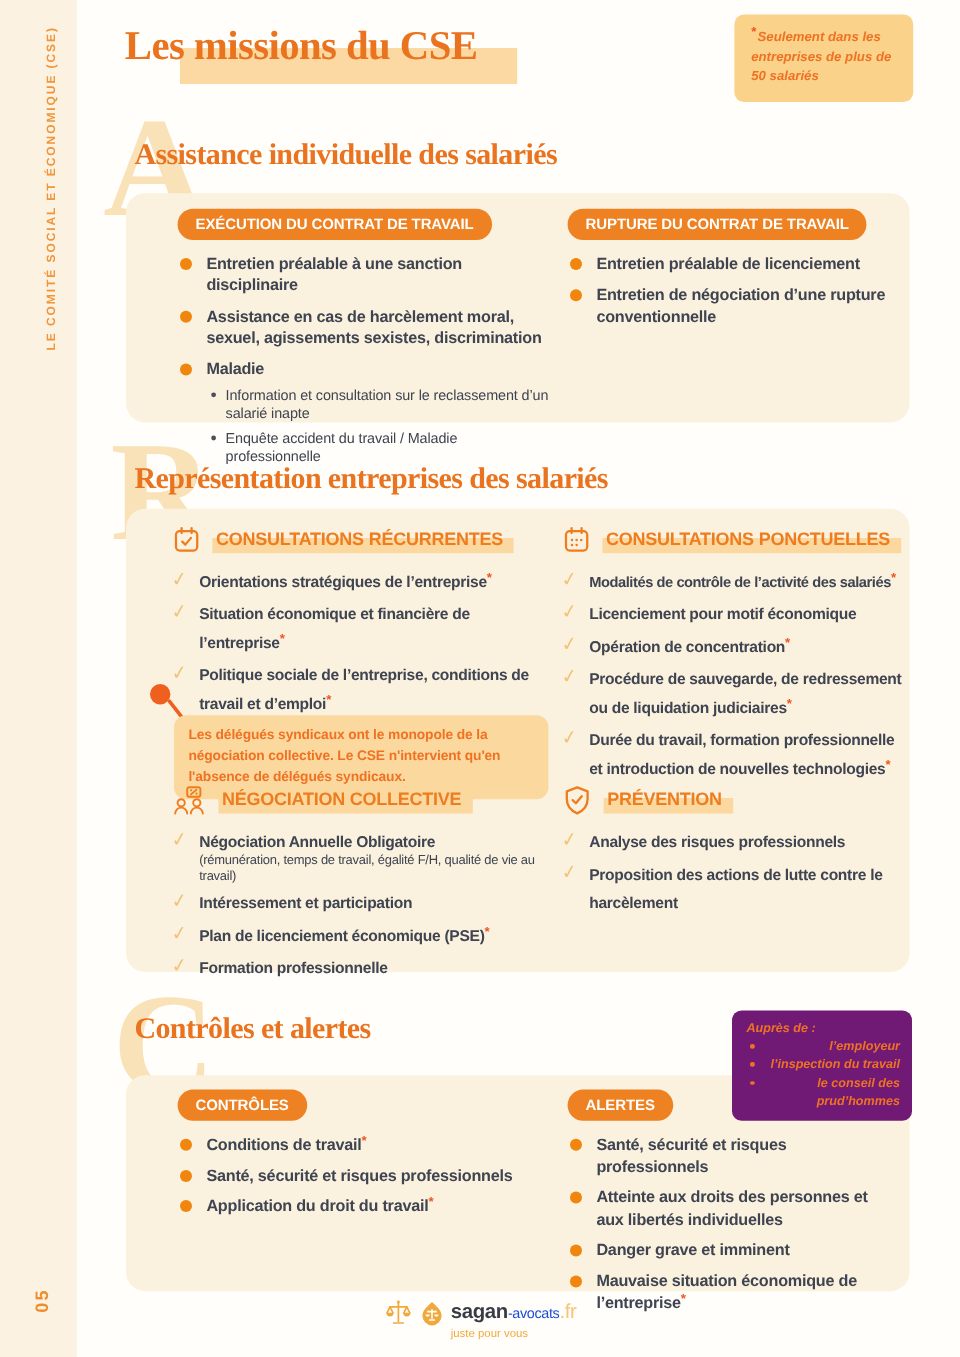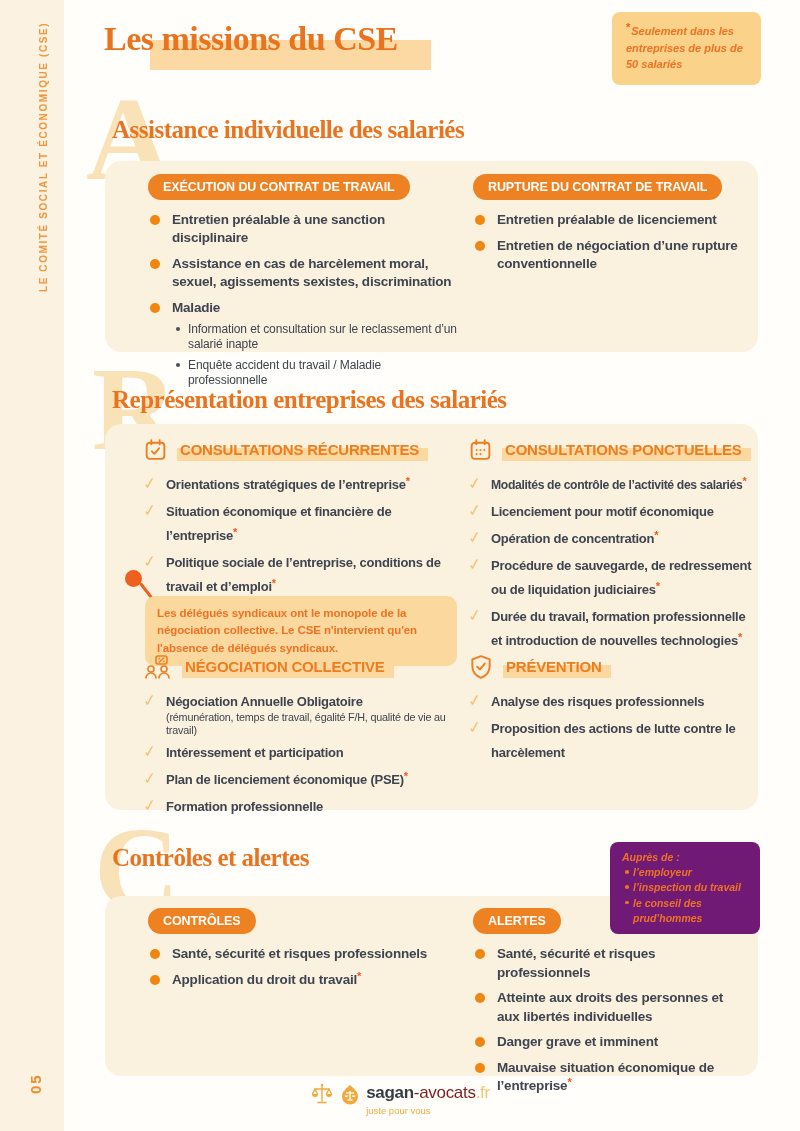--- a/index.html
+++ b/index.html
@@ -110,31 +110,31 @@
     position:absolute; left:40px; top:172px; width:312px; background:#fbd99e; border-radius:10px;
     padding:9px 12px; font-size:11.5px; font-weight:bold; letter-spacing:-0.1px;
     line-height:1.5; color:#ef7224;
   }
   
   .aupres {
     position:absolute; left:610px; top:842px; width:150px; min-height:76px; z-index:2;
     background:#701a75; border-radius:8px; padding:8px 10px 8px 12px;
     font-size:10.5px; font-style:italic; font-weight:bold; color:#ef7224; line-height:1.45;
   }
-  .aupres-item { position:relative; padding-left:11px; }
+  .aupres-item { position:relative; padding-left:11px;text-align:right; }
   .aupres-item::before { content:""; position:absolute; left:3px; top:5px; width:3.5px; height:3.5px; border-radius:50%; background:#ef7224; }
   
   .card-c .col { top:12px; }
   .card-c .dot-item { line-height:18.5px; margin-bottom:7px; }
   
   .footer { position:absolute; left:0; top:1083px; width:800px; display:flex; justify-content:center; }
   .brand { display:flex; align-items:flex-start; gap:5px; text-decoration:none; }
   .brand-txt { line-height:20px; }
   .b-bold { font-weight:bold; font-size:17px; color:#383d45; letter-spacing:-0.3px; }
-  .b-reg  { font-size:17px; color:#7f1d1d; letter-spacing:-0.3px; }
+  .b-reg  { font-size:12px; color:#1d4ed8; letter-spacing:-0.3px; }
   .b-tld  { font-size:17px; color:#f6c577; letter-spacing:-0.3px; }
   .tagline { font-size:9.5px; color:#f2a93c; margin-top:-2px; }
   svg { display:block; }
 </style>
 </head>
 <body>
 
 <div class="page">
 
   <aside class="sidebar">
@@ -273,20 +273,21 @@
   <div class="aupres">
     <div>Auprès de :</div>
     <div class="aupres-item"><span>l’employeur</span></div>
     <div class="aupres-item"><span>l’inspection du travail</span></div>
     <div class="aupres-item"><span>le conseil des prud’hommes</span></div>
   </div>
   <section class="card card-c">
     <div class="col" style="left:43px;width:315px">
       <div class="pill">CONTRÔLES</div>
       <ul class="dot-list">
+        <li class="dot-item"><span>Conditions de travail</span><sup class="star">*</sup></li>
         <li class="dot-item"><span>Santé, sécurité et risques professionnels</span></li>
         <li class="dot-item"><span>Application du droit du travail</span><sup class="star">*</sup></li>
       </ul>
     </div>
     <div class="col" style="left:368px;width:272px">
       <div class="pill">ALERTES</div>
       <ul class="dot-list">
         <li class="dot-item"><span>Santé, sécurité et risques professionnels</span></li>
         <li class="dot-item"><span>Atteinte aux droits des personnes et aux libertés individuelles</span></li>
         <li class="dot-item"><span>Danger grave et imminent</span></li>

